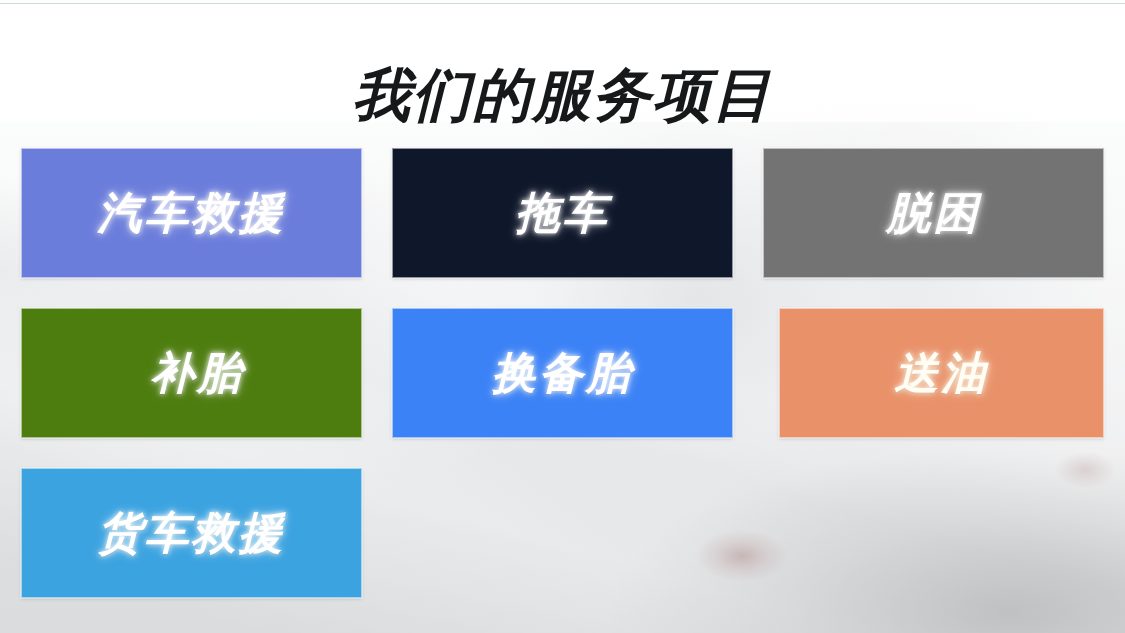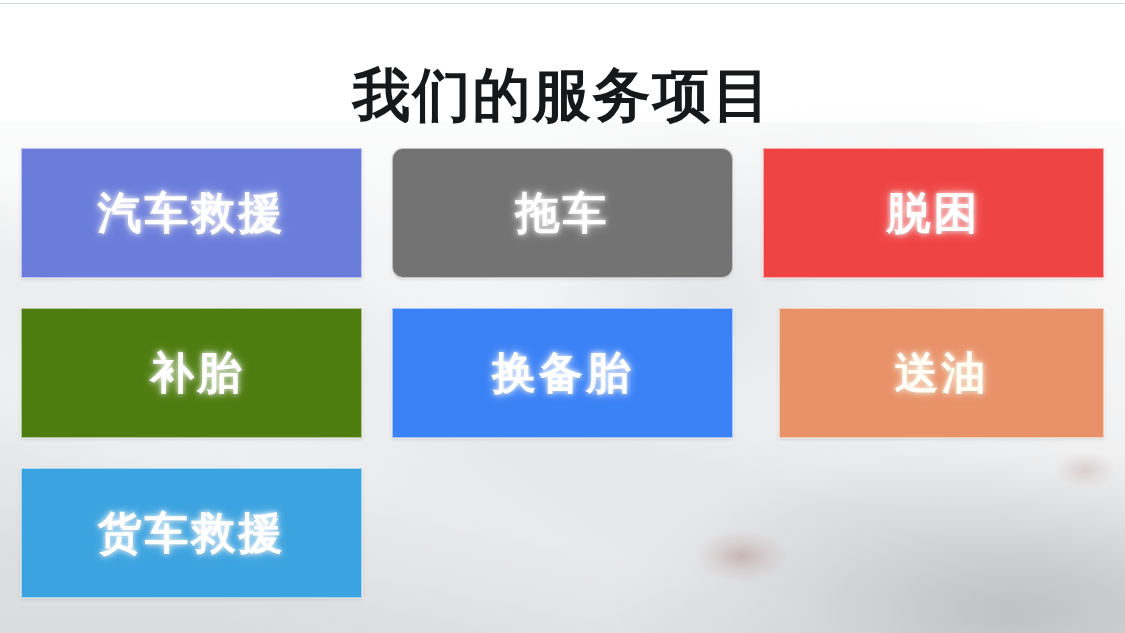--- a/index.html
+++ b/index.html
@@ -10,20 +10,21 @@
   body {
     font-family: "Liberation Sans", "DejaVu Sans", sans-serif;
   }
 
   #stage {
     position: relative;
     width: 1125px;
     height: 633px;
     overflow: hidden;
     background: #f2f3f5;
+    font-style: italic;
   }
 
   
   #bg-photo {
     position: absolute;
     inset: 0;
     background:
       
       radial-gradient(ellipse 520px 210px at 1010px 612px, rgba(120,124,130,0.55) 0%, rgba(150,154,160,0.28) 45%, rgba(255,255,255,0) 78%),
       
@@ -130,24 +131,24 @@
   <div id="bg-photo"></div>
   <div id="top-hairline"></div>
   <div id="header-band"></div>
 
   <h1 id="page-title">我们的服务项目</h1>
 
   <div id="tile-grid">
       <div class="tile" style="background-color: rgb(107, 125, 219);">
         <span class="tile-label">汽车救援</span>
       </div>
-      <div class="tile" style="background-color: #737373; border-radius: 11px;">
+      <div class="tile" style="background-color: #0f172a;">
         <span class="tile-label">拖车</span>
       </div>
-      <div class="tile" style="background-color: #ef4444;">
+      <div class="tile" style="background-color: #737373;">
         <span class="tile-label">脱困</span>
       </div>
       <div class="tile" style="background-color: #4d7c0f; padding-left: 11px;">
         <span class="tile-label">补胎</span>
       </div>
       <div class="tile" style="background-color: #3b82f6;">
         <span class="tile-label">换备胎</span>
       </div>
       <div class="tile warm" style="background-color: rgb(233, 145, 105); margin-left: 16px;">
         <span class="tile-label">送油</span>

